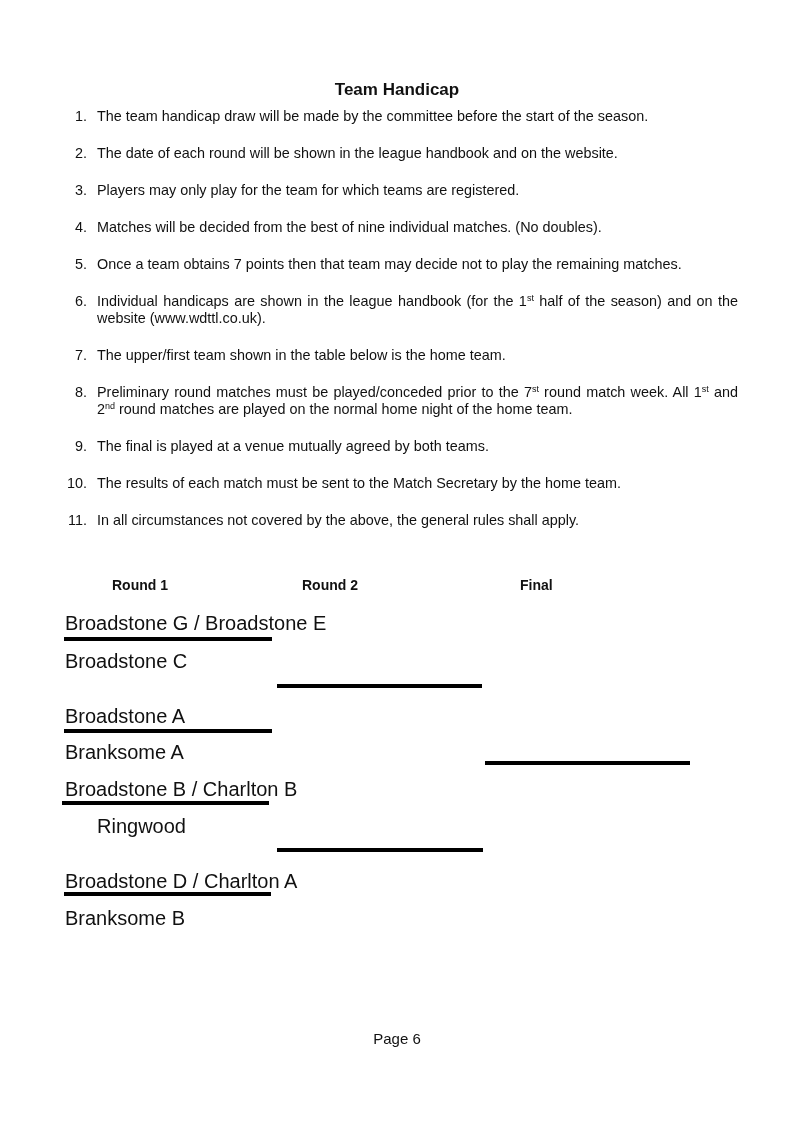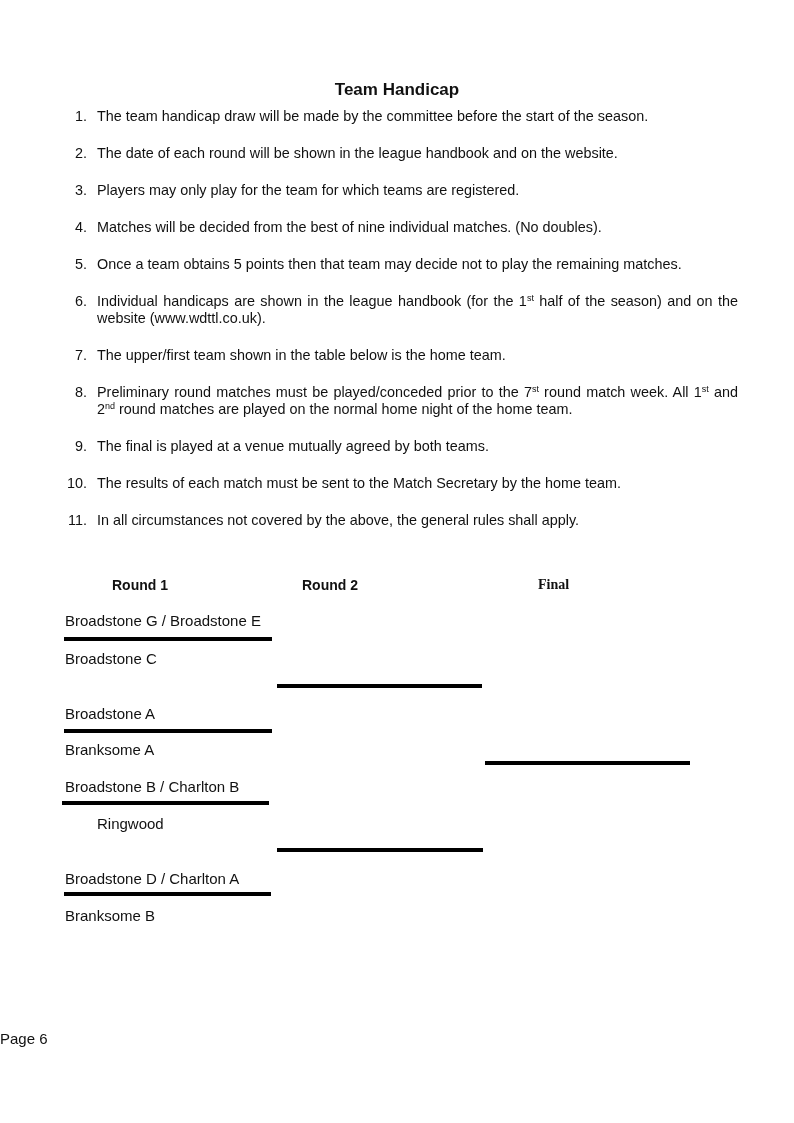--- a/index.html
+++ b/index.html
@@ -10,47 +10,47 @@
     .title {
       position: absolute; top: 80px; left: 0; width: 794px; text-align: center;
       font-weight: bold; font-size: 17px;
     }
     .rules { position: absolute; top: 108px; left: 65px; width: 673px; margin: 0; padding: 0; list-style: none; }
     .rule { position: relative; font-size: 14.4px; line-height: 17px; margin: 0 0 20px 0; padding-left: 32px; text-align: justify; }
     .rule .num { position: absolute; left: 0; top: 0; width: 22px; text-align: right; }
     .rule.wide .num { left: -5px; width: 27px; }
     .rule sup { font-size: 9px; line-height: 0; vertical-align: 5px; }
     .round-header { position: absolute; top: 577px; font-weight: bold; font-size: 14px; }
-    .team { position: absolute; font-size: 15px; white-space: nowrap; }
+    .team { position: absolute; font-size: 20px; white-space: nowrap; }
     .line { position: absolute; height: 4px; background: #000; }
-    .footer { position: absolute; top: 1030px; left: 0; width: 794px; text-align: left; font-size: 15px; }
+    .footer { position: absolute; top: 1030px; left: 0; width: 794px; text-align: center; font-size: 15px; }
   </style>
 </head>
 <body>
 
 <div class="title">Team Handicap</div>
 
 <ol class="rules">
   <li class="rule"><span class="num">1.</span><span>The team handicap draw will be made by the committee before the start of the season.</span></li>
   <li class="rule"><span class="num">2.</span><span>The date of each round will be shown in the league handbook and on the website.</span></li>
   <li class="rule"><span class="num">3.</span><span>Players may only play for the team for which teams are registered.</span></li>
   <li class="rule"><span class="num">4.</span><span>Matches will be decided from the best of nine individual matches. (No doubles).</span></li>
-  <li class="rule"><span class="num">5.</span><span>Once a team obtains 5 points then that team may decide not to play the remaining matches.</span></li>
+  <li class="rule"><span class="num">5.</span><span>Once a team obtains 7 points then that team may decide not to play the remaining matches.</span></li>
   <li class="rule"><span class="num">6.</span><span><span>Individual handicaps are shown in the league handbook (for the 1</span><sup>st</sup><span> half of the season) and on the website (www.wdttl.co.uk).</span></span></li>
   <li class="rule"><span class="num">7.</span><span>The upper/first team shown in the table below is the home team.</span></li>
   <li class="rule"><span class="num">8.</span><span><span>Preliminary round matches must be played/conceded prior to the 7</span><sup>st</sup><span> round match week. All 1</span><sup>st</sup><span> and 2</span><sup>nd</sup><span> round matches are played on the normal home night of the home team.</span></span></li>
   <li class="rule"><span class="num">9.</span><span>The final is played at a venue mutually agreed by both teams.</span></li>
   <li class="rule wide"><span class="num">10.</span><span>The results of each match must be sent to the Match Secretary by the home team.</span></li>
   <li class="rule wide"><span class="num">11.</span><span>In all circumstances not covered by the above, the general rules shall apply.</span></li>
 </ol>
 
 <div>
   <div class="round-header" style="left:112px;">Round 1</div>
   <div class="round-header" style="left:302px;">Round 2</div>
-  <div class="round-header" style="left:538px;font-family:Liberation Serif, serif;">Final</div>
+  <div class="round-header" style="left:520px;">Final</div>
 
   <div class="team" style="left:65px; top:612px;">Broadstone G / Broadstone E</div>
   <div class="line" style="left:64px; top:637px; width:208px;"></div>
   <div class="team" style="left:65px; top:650px;">Broadstone C</div>
 
   <div class="line" style="left:277px; top:684px; width:205px;"></div>
 
   <div class="team" style="left:65px; top:705px;">Broadstone A</div>
   <div class="line" style="left:64px; top:729px; width:208px;"></div>
   <div class="team" style="left:65px; top:741px;">Branksome A</div>

